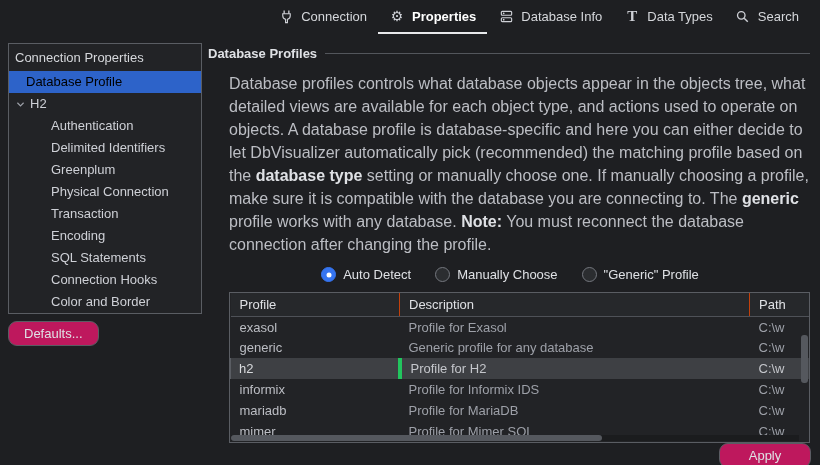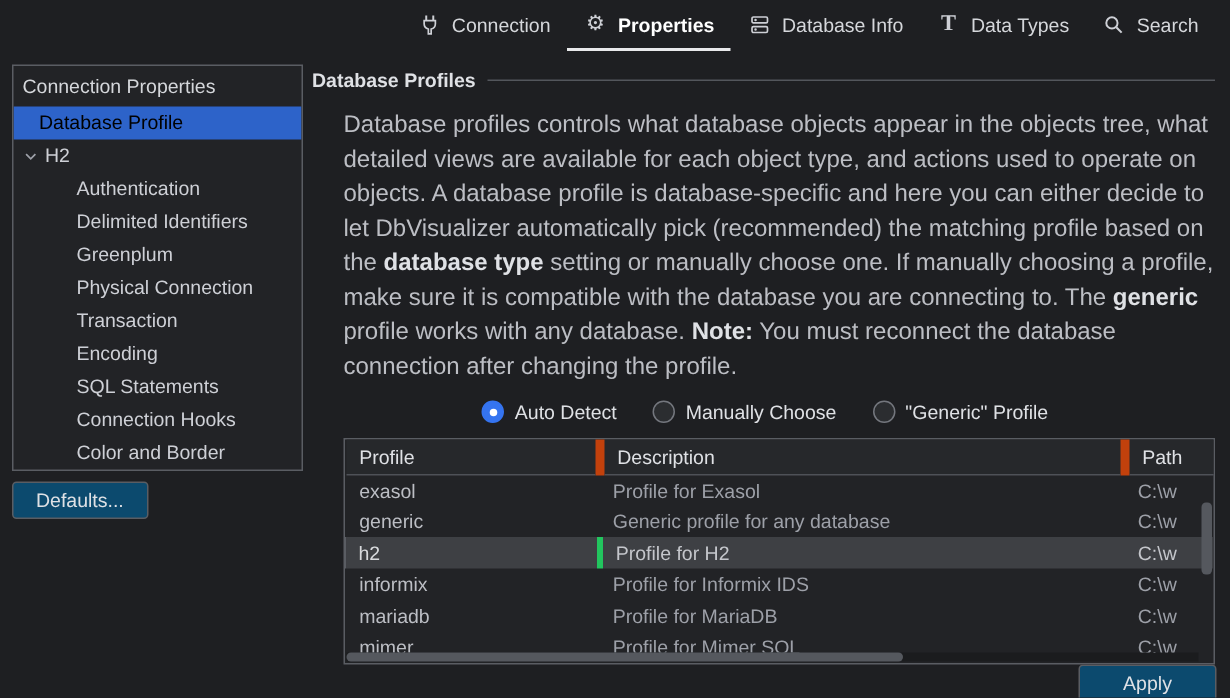--- a/index.html
+++ b/index.html
@@ -39,22 +39,22 @@
   .sb-item.lvl2 { padding-left:42px; }
   .sb-item.parent { padding-left:4px; gap:3px; }
   .sb-item.sel { background:#2d63c9; color:#000000; }
   .chev { display:inline-flex; width:14px; height:14px; align-items:center; justify-content:center; }
 
   .defaults-row { margin-top:7px; flex:none; }
 
   
   .btn {
     display:inline-block; height:25px; line-height:23px;
-    padding:0 15px; background:#0c4a6e; color:#dfe1e5;
-    border:1px solid #5a5d63; border-radius:3px; font-size:13px;
+    padding:0 15px; background:#be185d; color:#dfe1e5;
+    border:1px solid #5a5d63; border-radius:9px; font-size:13px;
     font-family:"Liberation Sans", sans-serif; cursor:default;
   }
 
   
   .main-col { flex:1; min-width:0; display:flex; flex-direction:column; padding-top:3px; }
   .sec-head { display:flex; align-items:center; flex:none; }
   .sec-title { color:#dfe1e5; font-weight:bold; white-space:nowrap; }
   .sec-line { flex:1; height:1px; background:#53565c; margin-left:8px; margin-right:2px; }
 
   .desc { margin:11px 2px 0 21px; font-size:16px; line-height:1.44; color:#bcbec4; }
@@ -74,21 +74,21 @@
   .tbl-wrap { margin:10px 2px 0 21px; position:relative; flex:none;
               border:1px solid #5a5d63; background:#222326; }
   table { border-collapse:collapse; width:100%; table-layout:fixed; }
   th {
     text-align:left; font-weight:normal; color:#dfe1e5;
     height:23px; padding:0 0 0 9px; border-bottom:1px solid #4e5157;
     background:#26282b;
   }
   th.c0, td.c0 { width:169px; }
   th.c1, td.c1 { width:350px; }
-  th.sep { border-right:6px solid #c2410c; }
+  th.sep { border-right:1px solid #c2410c; }
   td { height:21px; padding:0 0 0 9px; white-space:nowrap; overflow:hidden; }
   td.c0 { color:#bcbec4; }
   td.c1, td.c2 { color:#9da0a8; }
   tr.sel td { background:#3e4044; }
   tr.sel td.c0 { color:#d8dadd; border-left:1px solid #5a5d63; padding-left:8px; }
   tr.sel td.c1 { color:#c4c6cb; border-left:4px solid #22c55e; }
   tr.sel td.c2 { color:#c4c6cb; }
 
   .vscroll { position:absolute; right:1px; top:42px; width:7px; height:48px;
              background:#55585e; border-radius:3px; }

